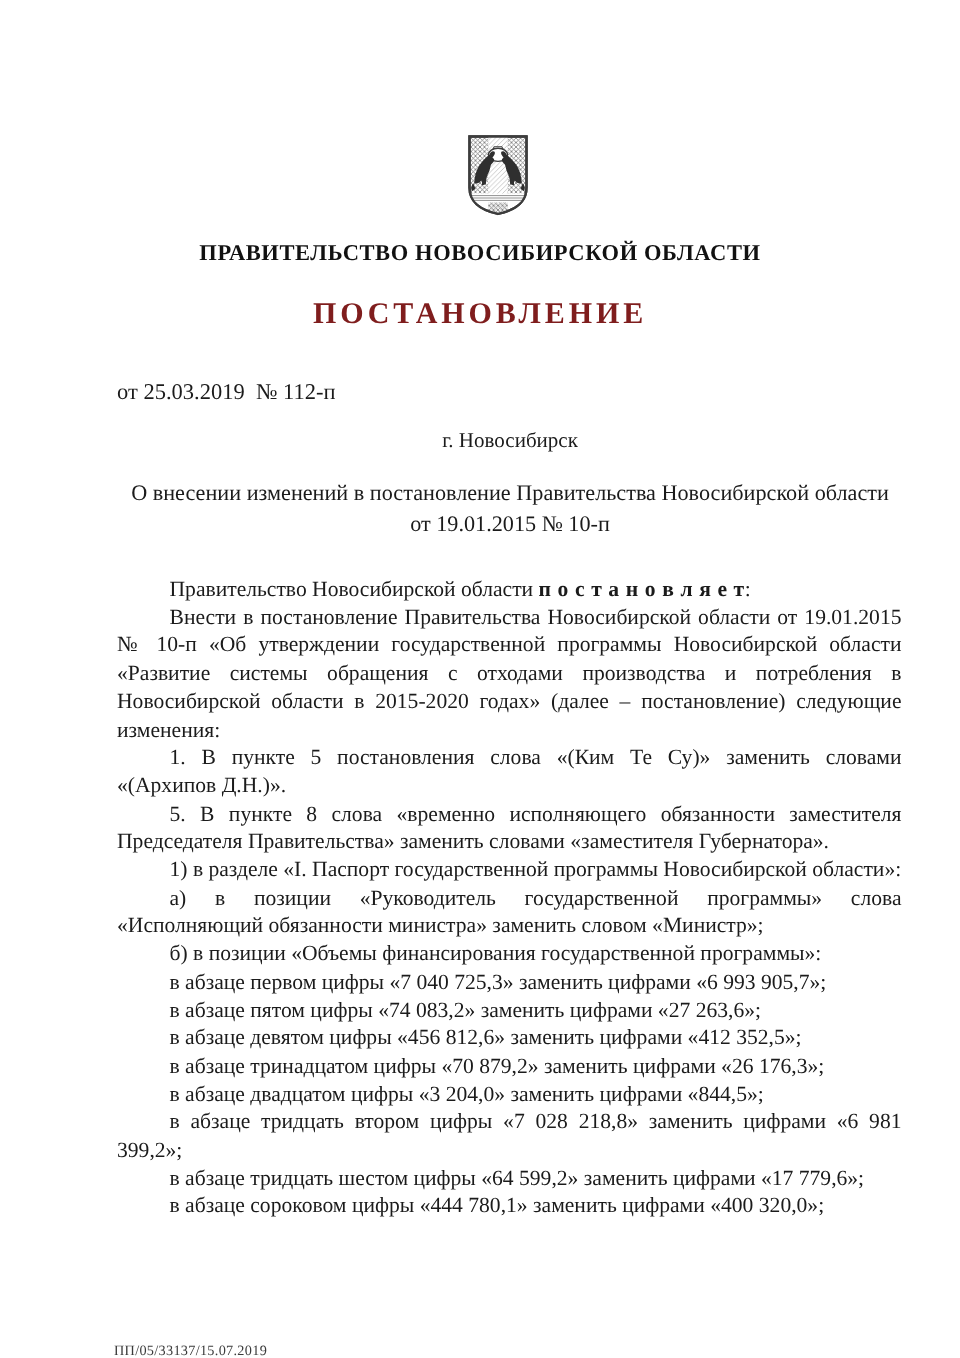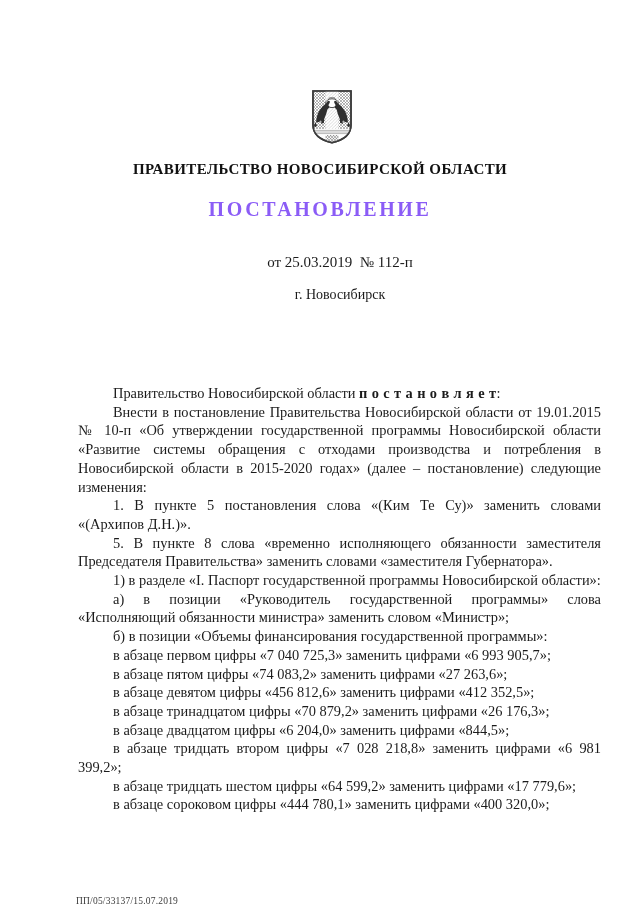--- a/index.html
+++ b/index.html
@@ -32,25 +32,24 @@
     font-size: 15px;
     letter-spacing: 0.4px;
     color: #111;
   }
   .doc-type {
     left: 0; top: 166px; width: 640px;
     text-align: center;
     font-weight: bold;
     font-size: 20px;
     letter-spacing: 2.6px;
-    color: #8b5cf6;
+    color: #7f1d1d;
   }
   .date-line {
     left: 78px; top: 222px; width: 524px;
-    text-align: center;
     font-size: 15px;
     white-space: pre;
   }
   .city-line {
     left: 78px; top: 255px; width: 524px;
     text-align: center;
     font-size: 14px;
   }
   .subject {
     left: 60px; top: 287px; width: 560px;
@@ -124,34 +123,38 @@
       </g>
       <path d="M2,2 L40,2 L40,36 C40,46 33,51 21,53.6 C9,51 2,46 2,36 Z" fill="none" stroke="#3c3c3c" stroke-width="1.6"></path>
     </svg>
   </div>
 
   <div class="abs org-name">ПРАВИТЕЛЬСТВО НОВОСИБИРСКОЙ ОБЛАСТИ</div>
   <div class="abs doc-type">ПОСТАНОВЛЕНИЕ</div>
   <div class="abs date-line">от 25.03.2019  № 112-п</div>
   <div class="abs city-line">г. Новосибирск</div>
 
+  <div class="abs subject">
+    <div>О внесении изменений в постановление Правительства Новосибирской области</div>
+    <div>от 19.01.2015 № 10-п</div>
+  </div>
 
   <div class="abs body-text">
     <p><span>Правительство Новосибирской области </span><span class="emph">п о с т а н о в л я е т</span><span>:</span></p>
     <p>Внести в постановление Правительства Новосибирской области от 19.01.2015 № 10-п «Об утверждении государственной программы Новосибирской области «Развитие системы обращения с отходами производства и потребления в Новосибирской области в 2015-2020 годах» (далее – постановление) следующие изменения:</p>
     <p>1. В пункте 5 постановления слова «(Ким Те Су)» заменить словами «(Архипов Д.Н.)».</p>
     <p>5. В пункте 8 слова «временно исполняющего обязанности заместителя Председателя Правительства» заменить словами «заместителя Губернатора».</p>
     <p>1) в разделе «I. Паспорт государственной программы Новосибирской области»:</p>
     <p>а) в позиции «Руководитель государственной программы» слова «Исполняющий обязанности министра» заменить словом «Министр»;</p>
     <p>б) в позиции «Объемы финансирования государственной программы»:</p>
     <p>в абзаце первом цифры «7 040 725,3» заменить цифрами «6 993 905,7»;</p>
     <p>в абзаце пятом цифры «74 083,2» заменить цифрами «27 263,6»;</p>
     <p>в абзаце девятом цифры «456 812,6» заменить цифрами «412 352,5»;</p>
     <p>в абзаце тринадцатом цифры «70 879,2» заменить цифрами «26 176,3»;</p>
-    <p>в абзаце двадцатом цифры «6 204,0» заменить цифрами «844,5»;</p>
+    <p>в абзаце двадцатом цифры «3 204,0» заменить цифрами «844,5»;</p>
     <p>в абзаце тридцать втором цифры «7 028 218,8» заменить цифрами «6 981 399,2»;</p>
     <p>в абзаце тридцать шестом цифры «64 599,2» заменить цифрами «17 779,6»;</p>
     <p>в абзаце сороковом цифры «444 780,1» заменить цифрами «400 320,0»;</p>
   </div>
 
   <div class="abs footer-code">ПП/05/33137/15.07.2019</div>
 
 </div>
 
 </body></html>

